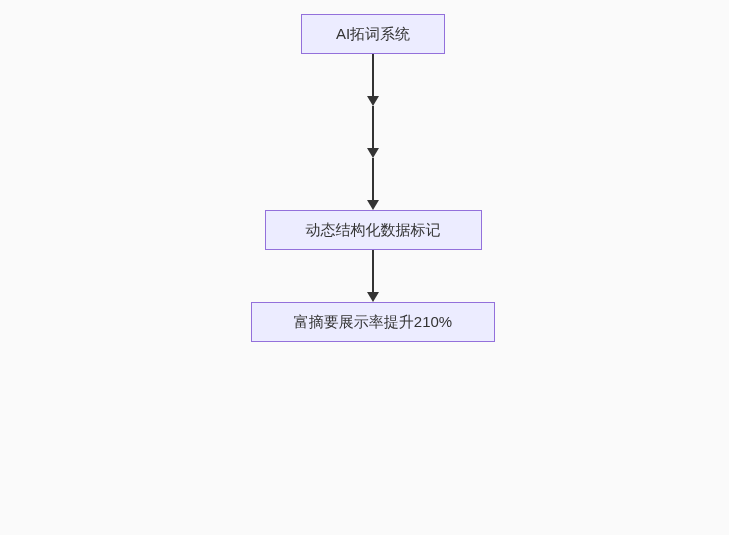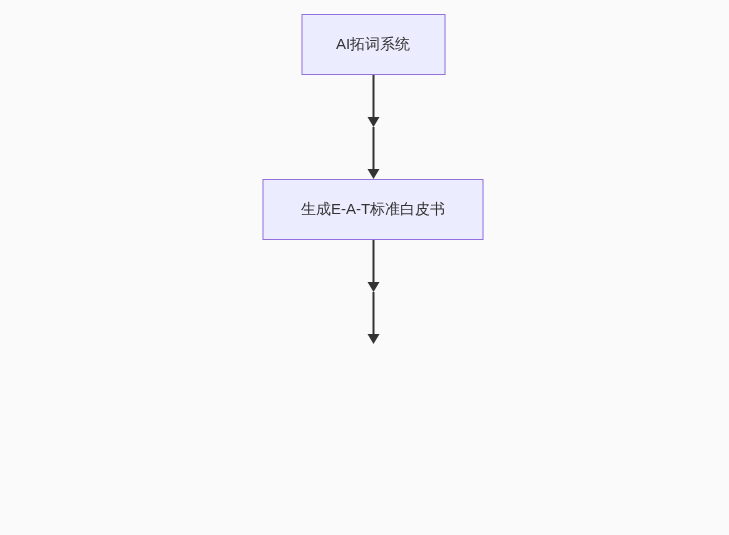--- a/index.html
+++ b/index.html
@@ -18,21 +18,21 @@
     position: absolute;
     left: 373px;
     top: 14px;
     transform: translateX(-50%);
     display: flex;
     flex-direction: column;
     align-items: center;
   }
   .node {
     box-sizing: border-box;
-    height: 61px;
+    height: 40px;
     background: #ececff;
     border: 1px solid #9370db;
     color: #333333;
     font-size: 15px;
     display: flex;
     align-items: center;
     justify-content: center;
     text-align: center;
     white-space: nowrap;
   }
@@ -71,27 +71,28 @@
     <div class="line"></div>
     <div class="head"></div>
   </div>
 
 
   <div class="edge">
     <div class="line"></div>
     <div class="head"></div>
   </div>
 
-  <div class="node w3">生成E-A-T标准白皮书</div>
 
   <div class="edge">
     <div class="line"></div>
     <div class="head"></div>
   </div>
 
+  <div class="node w4">动态结构化数据标记</div>
 
   <div class="edge">
     <div class="line"></div>
     <div class="head"></div>
   </div>
 
+  <div class="node w5">富摘要展示率提升210%</div>
 
 </div>
 
 </body></html>

